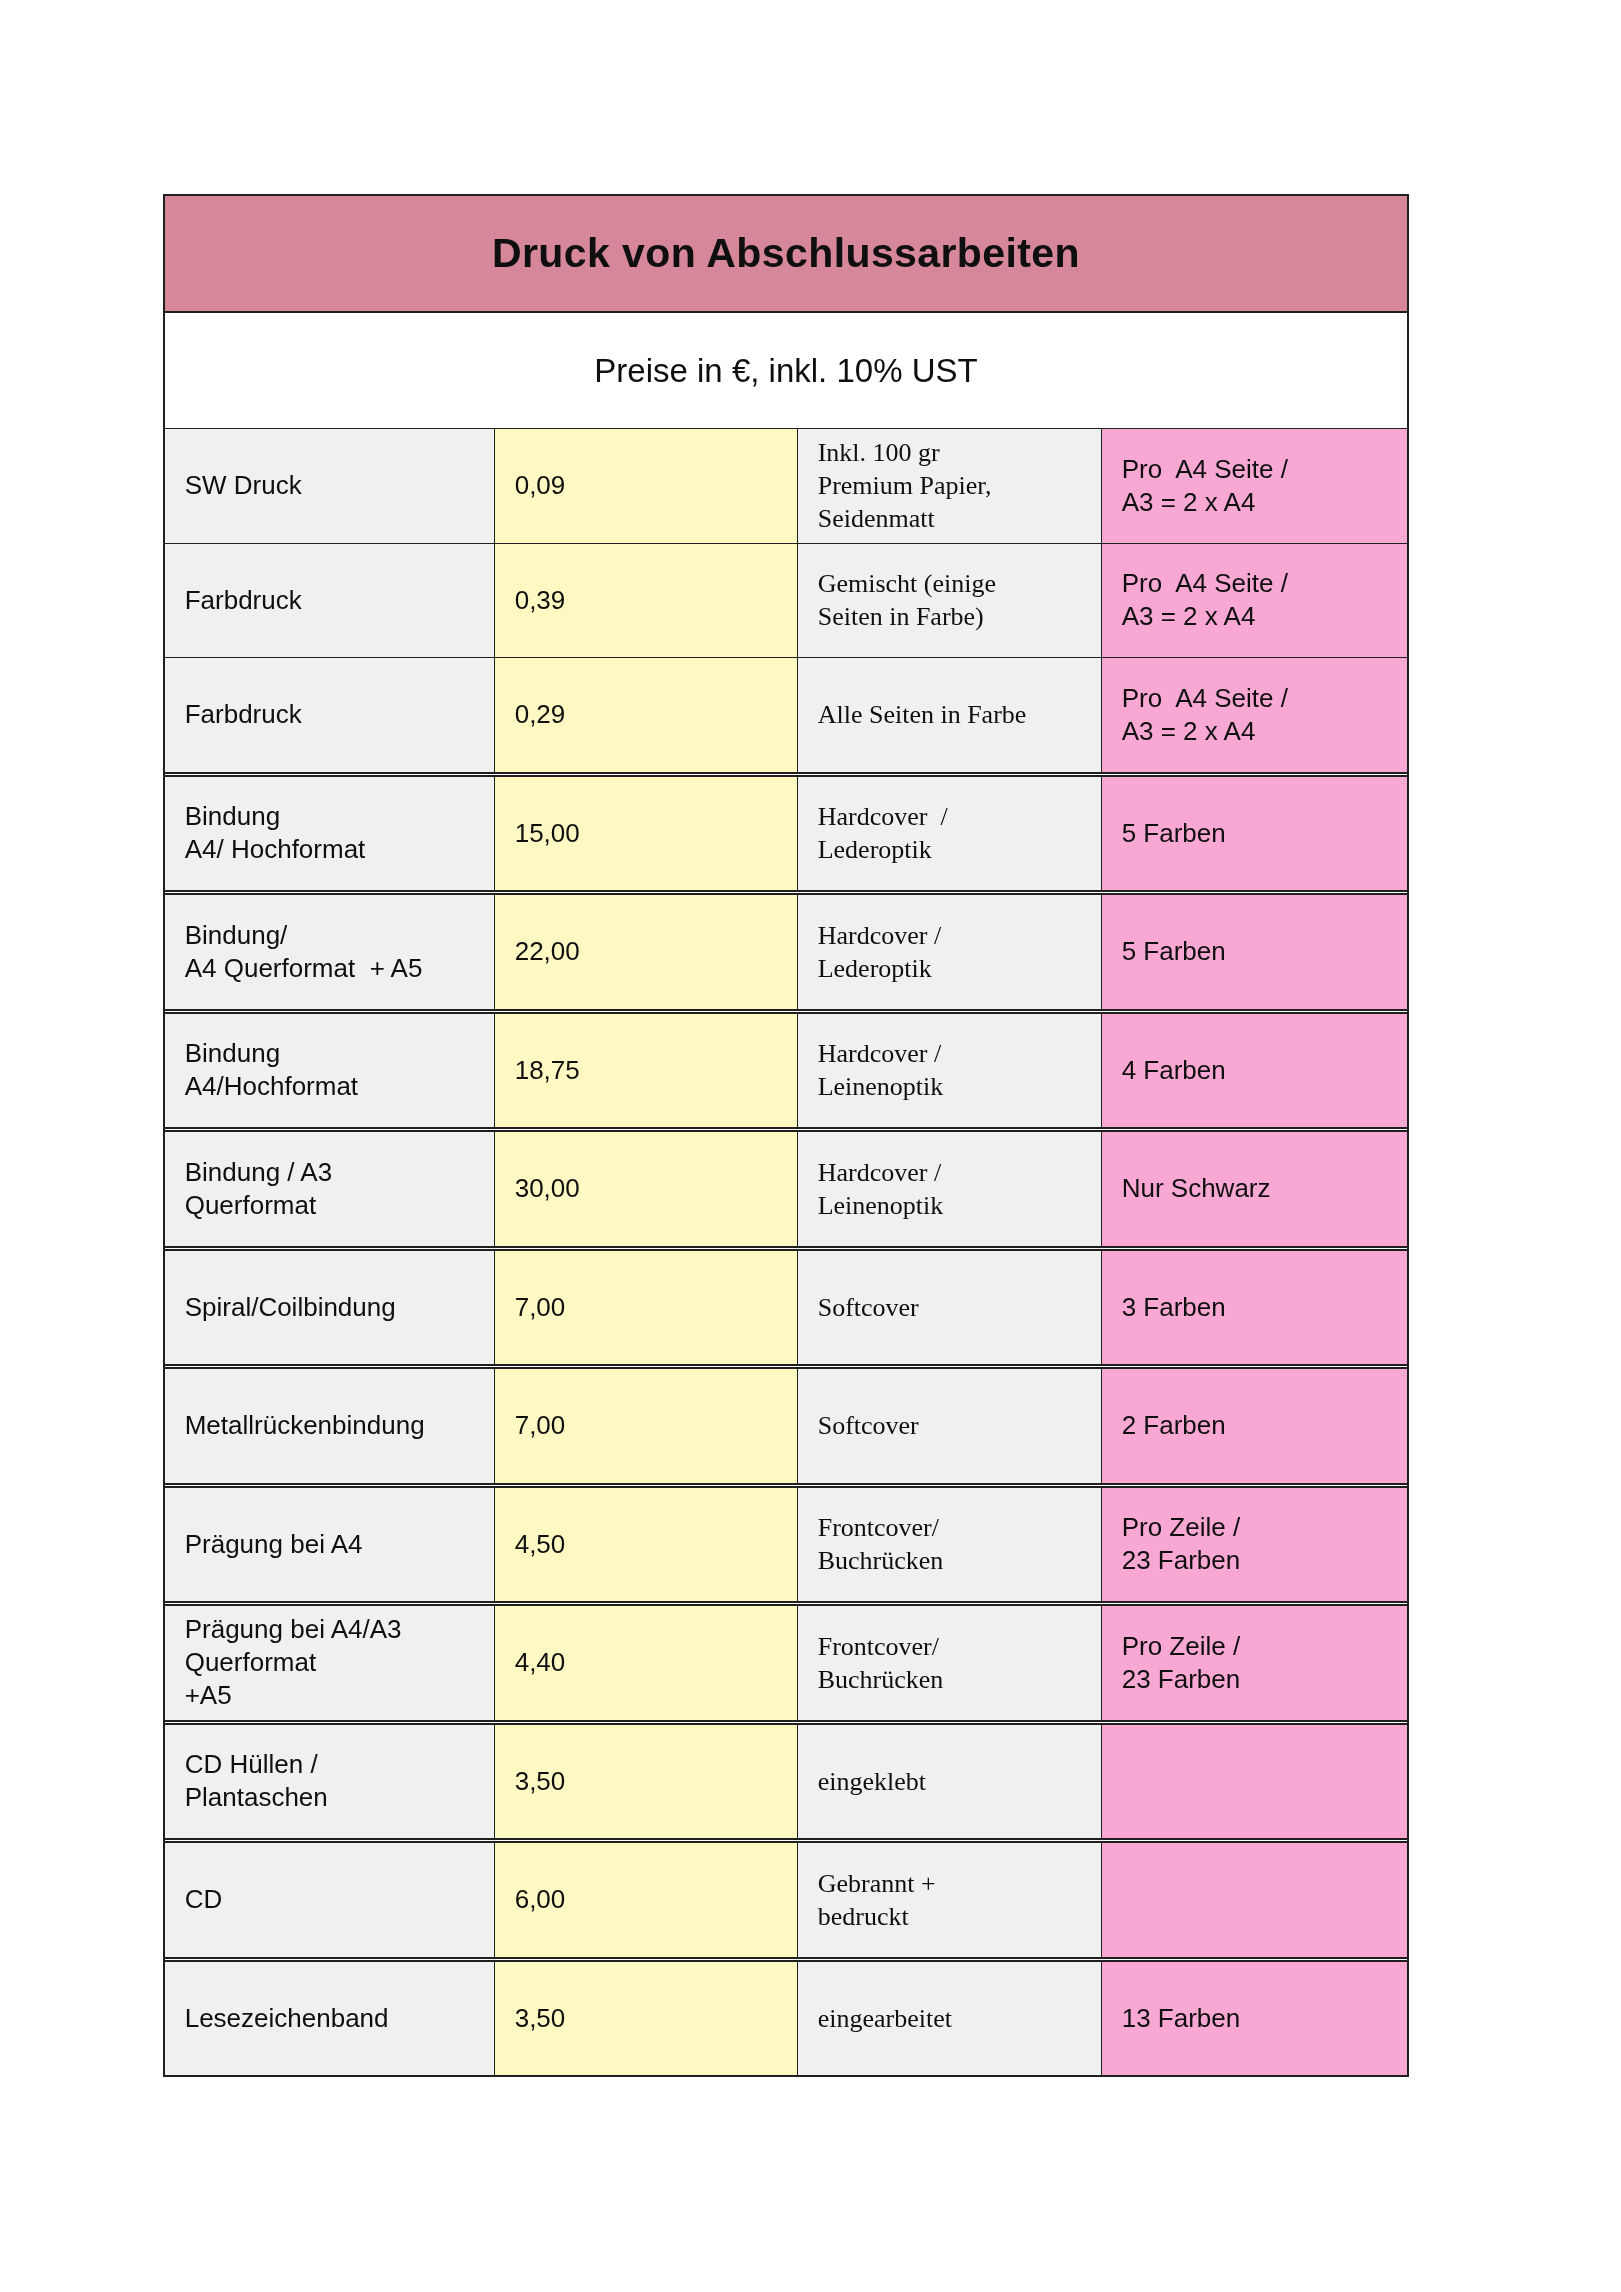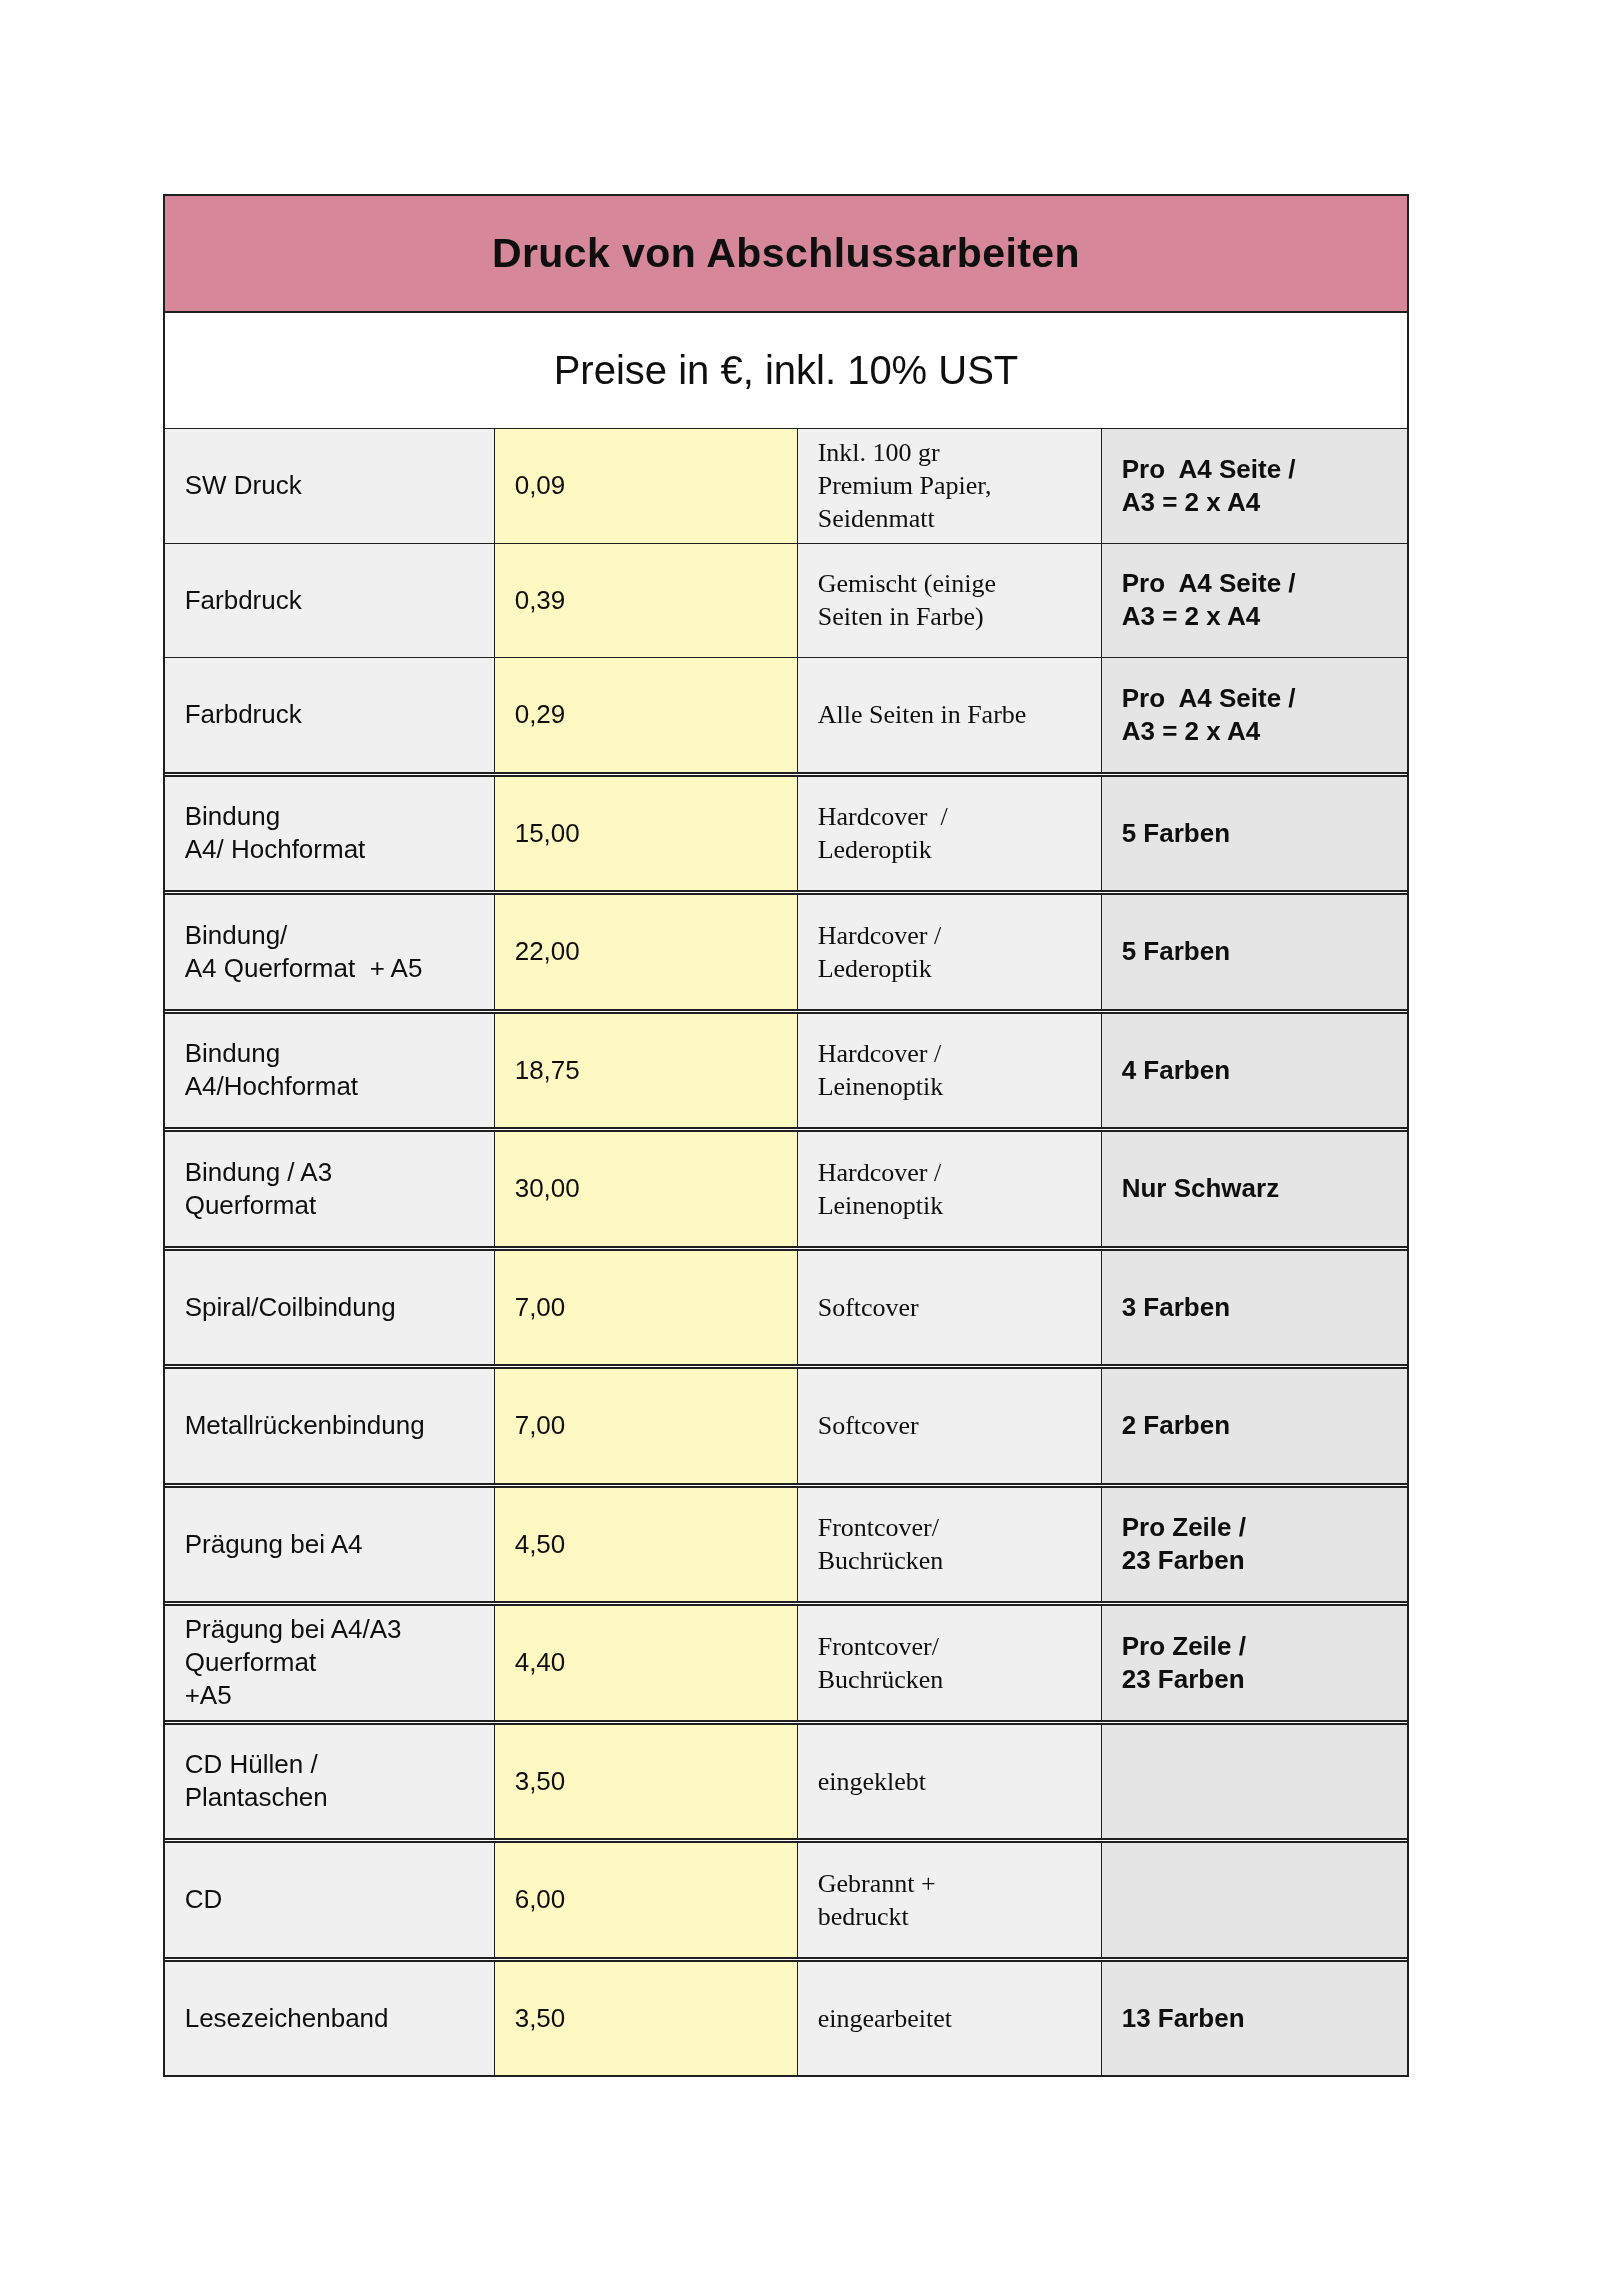--- a/index.html
+++ b/index.html
@@ -40,21 +40,21 @@
     letter-spacing: 0.4px;
   }
   .subtitle-row {
     flex: 0 0 116px;
     box-sizing: border-box;
     border-bottom: 1.8px solid var(--border-color, #1f1f1f);
     display: flex;
     align-items: center;
     justify-content: center;
   }
-  .subtitle-text { font-size: 40px; }
+  .subtitle-text { font-size: 33px; }
   .row {
     flex: 1 1 0;
     display: flex;
     box-sizing: border-box;
     min-height: 0;
   }
   .row.thin  { border-bottom: 1.8px solid var(--border-color, #1f1f1f); }
   .row.thick { border-bottom: 5.4px double var(--border-color, #1f1f1f); }
   .cell {
     box-sizing: border-box;
@@ -62,21 +62,21 @@
     align-items: center;
     padding: 5.4px 12.5px 5.4px 19.7px;
     font-size: 26px;
     line-height: 33px;
     white-space: pre-wrap;      
     overflow: hidden;
   }
   .c1 { flex: 0 0 330px; background: var(--stripe-bg, #f1f0f0); border-right: 1.8px solid var(--border-color, #1f1f1f); }
   .c2 { flex: 0 0 303px; background: #fef9c3;                  border-right: 1.8px solid var(--border-color, #1f1f1f); }
   .c3 { flex: 0 0 304px; background: var(--stripe-bg, #f1f0f0); border-right: 1.8px solid var(--border-color, #1f1f1f); font-family: Liberation Serif, serif; }
-  .c4 { flex: 1 1 auto;  background: #e5e5e5; font-weight: bold; }
+  .c4 { flex: 1 1 auto;  background: #f9a8d4; }
 </style>
 </head>
 <body>
 
 <div class="sheet">
   <div class="price-table">
 
     <div class="title-row">
       <div class="title-text">Druck von Abschlussarbeiten</div>
     </div>

